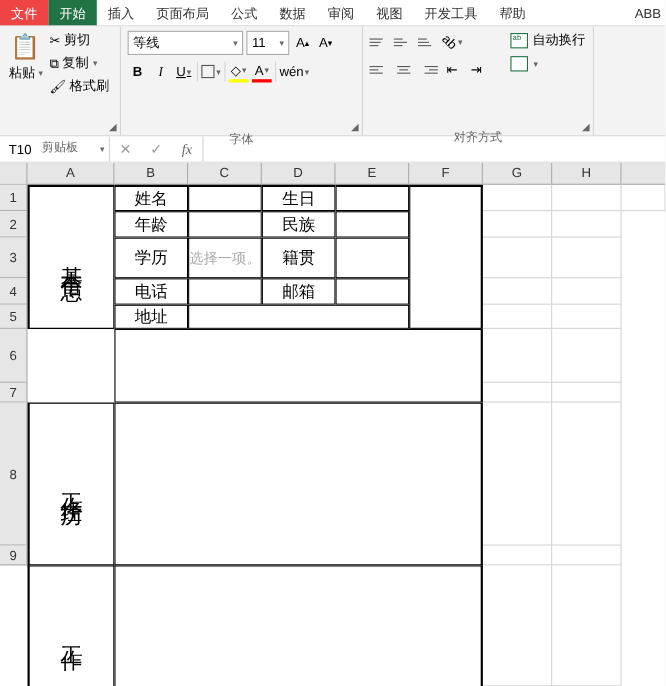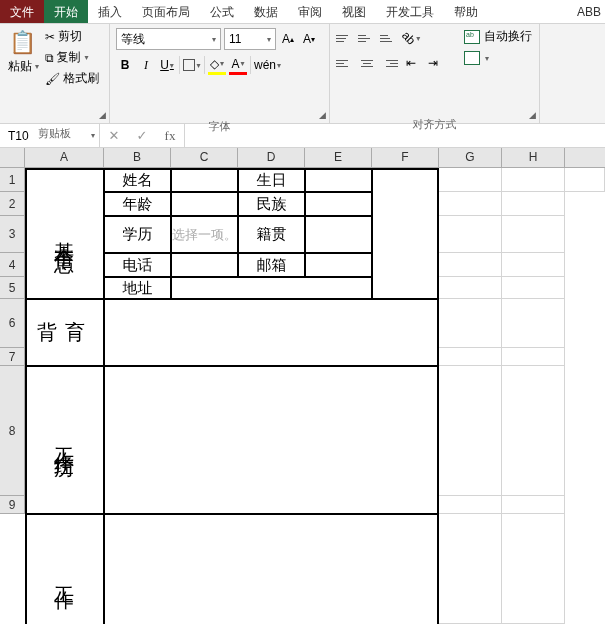--- a/index.html
+++ b/index.html
@@ -1,21 +1,21 @@
 <!DOCTYPE html>
 <html><head>
   <meta charset="utf-8">
   <style>
     * { margin: 0; padding: 0; box-sizing: border-box; font-family: "Microsoft YaHei", sans-serif; font-size: 12px; }
     body { background: #f3f3f3; width: 605px; height: 624px; overflow: hidden; user-select: none; }
 
     
     .tabs { display: flex; background: #fff; border-bottom: 1px solid #d4d4d4; height: 24px; align-items: stretch; }
     .tab { padding: 3px 10px; font-size: 12px; cursor: pointer; color: #333; line-height: 18px; }
-    .tab.file { background: #7f1d1d; color: #fff; }
+    .tab.file { background: #ef4444; color: #fff; }
     .tab.active { background: #217346; color: #fff; }
     .tab.extra { margin-left: auto; padding-right: 4px; }
 
     
     .ribbon { background: #f3f3f3; display: flex; height: 100px; border-bottom: 1px solid #d4d4d4; }
     .group { border-right: 1px solid #d4d4d4; padding: 4px 6px 2px; display: flex; flex-direction: column; justify-content: space-between; }
     .group-label { text-align: center; font-size: 11px; color: #666; padding-top: 3px; margin-top: 36px; }
 
     
     .clipboard { width: 110px; }
@@ -23,21 +23,21 @@
     .paste-btn { display: flex; flex-direction: column; align-items: center; gap: 2px; padding: 2px; }
     .paste-icon { font-size: 22px; }
     .paste-label { display: flex; align-items: center; gap: 2px; }
     .clip-small { display: flex; flex-direction: column; gap: 4px; }
     .clip-item { display: flex; align-items: center; gap: 3px; font-size: 12px; }
 
     
     .font { width: 220px; }
     .font-row { display: flex; gap: 3px; align-items: center; margin-bottom: 5px; }
     .font-name { border: 1px solid #ababab; background: #fff; height: 22px; width: 105px; padding: 0 4px; display: flex; align-items: center; justify-content: space-between; font-size: 12px; }
-    .font-size { border: 1px solid #ababab; background: #fff; height: 22px; width: 52px; padding: 0 4px; display: flex; align-items: center; justify-content: space-between; font-size: 12px; }
+    .font-size { border: 1px solid #ababab; background: #fff; height: 22px; width: 39px; padding: 0 4px; display: flex; align-items: center; justify-content: space-between; font-size: 12px; }
     .btn-sm { min-width: 18px; height: 20px; display: flex; align-items: center; justify-content: center; font-size: 12px; }
     .color-swatch { border-bottom: 3px solid; }
     .dropdown-caret { font-size: 8px; color: #666; margin-left: 1px; }
 
     
     .align { width: 210px; }
     .align-row { display: flex; gap: 4px; align-items: center; margin-bottom: 5px; }
     .align-btn { width: 18px; height: 18px; display: flex; flex-direction: column; justify-content: center; gap: 2px; }
     .al-line { height: 1px; background: #595959; }
     .wrap-merge { display: flex; flex-direction: column; gap: 6px; }
@@ -45,21 +45,21 @@
     .wm-icon { width: 16px; height: 14px; border: 1px solid #217346; background: #fff; position: relative; }
 
     .dialog-launcher { position: absolute; right: 3px; bottom: 3px; font-size: 9px; color: #666; }
     .group { position: relative; }
 
     
     .formula-bar { background: #fff; border-bottom: 1px solid #d4d4d4; display: flex; height: 24px; align-items: stretch; }
     .name-box { width: 100px; border-right: 1px solid #d4d4d4; display: flex; align-items: center; justify-content: space-between; padding: 0 4px 0 8px; font-size: 12px; }
     .fx-controls { display: flex; align-items: center; border-right: 1px solid #d4d4d4; }
     .fx-btn { width: 28px; display: flex; align-items: center; justify-content: center; color: #999; font-size: 13px; }
-    .fx-btn.fx { color: #666; font-family: serif; }
+    .fx-btn.fx { font-style: italic; color: #666; font-family: serif; }
     .formula-input { flex: 1; padding: 0 6px; }
 
     
     .sheet { position: relative; background: #fff; overflow: hidden; height: 476px; }
 
     
     .col-headers { display: flex; background: #e6e6e6; border-bottom: 1px solid #ababab; height: 20px; position: absolute; top: 0; left: 0; right: 0; }
     .corner { width: 25px; border-right: 1px solid #ababab; background: #e6e6e6; }
     .col-h { border-right: 1px solid #ababab; text-align: center; line-height: 19px; font-size: 12px; color: #333; }
 
@@ -319,23 +319,20 @@
   <div class="bcell" style="left:104px;top:105px;width:67px;height:24px">电话</div>
   <div class="bcell" style="left:171px;top:105px;width:67px;height:24px"></div>
   <div class="bcell" style="left:238px;top:105px;width:67px;height:24px">邮箱</div>
   <div class="bcell" style="left:305px;top:105px;width:67px;height:24px"></div>
 
   <div class="bcell" style="left:104px;top:129px;width:67px;height:22px">地址</div>
   <div class="bcell" style="left:171px;top:129px;width:201px;height:22px"></div>
 
   <div class="photo-box" style="left:372px;top:20px;width:67px;height:131px;border-top:2px solid #000;border-right:2px solid #000;"></div>
 
-  <div class="bcell" style="left:25px;top:151px;width:79px;height:67px;border-left:2px solid #000;">
-    <span style="font-size:20px;letter-spacing:8px;">背育</span>
-  </div>
   <div class="bcell" style="left:104px;top:151px;width:335px;height:67px;border-right:2px solid #000;"></div>
 
   <div class="bcell" style="left:25px;top:218px;width:79px;height:148px;border-left:2px solid #000;">
     <span class="vtext">工作经历</span>
   </div>
   <div class="bcell" style="left:104px;top:218px;width:335px;height:148px;border-right:2px solid #000;"></div>
 
   <div class="bcell" style="left:25px;top:366px;width:79px;height:120px;border-left:2px solid #000;border-bottom:none;">
     <span class="vtext">工作</span>
   </div>

